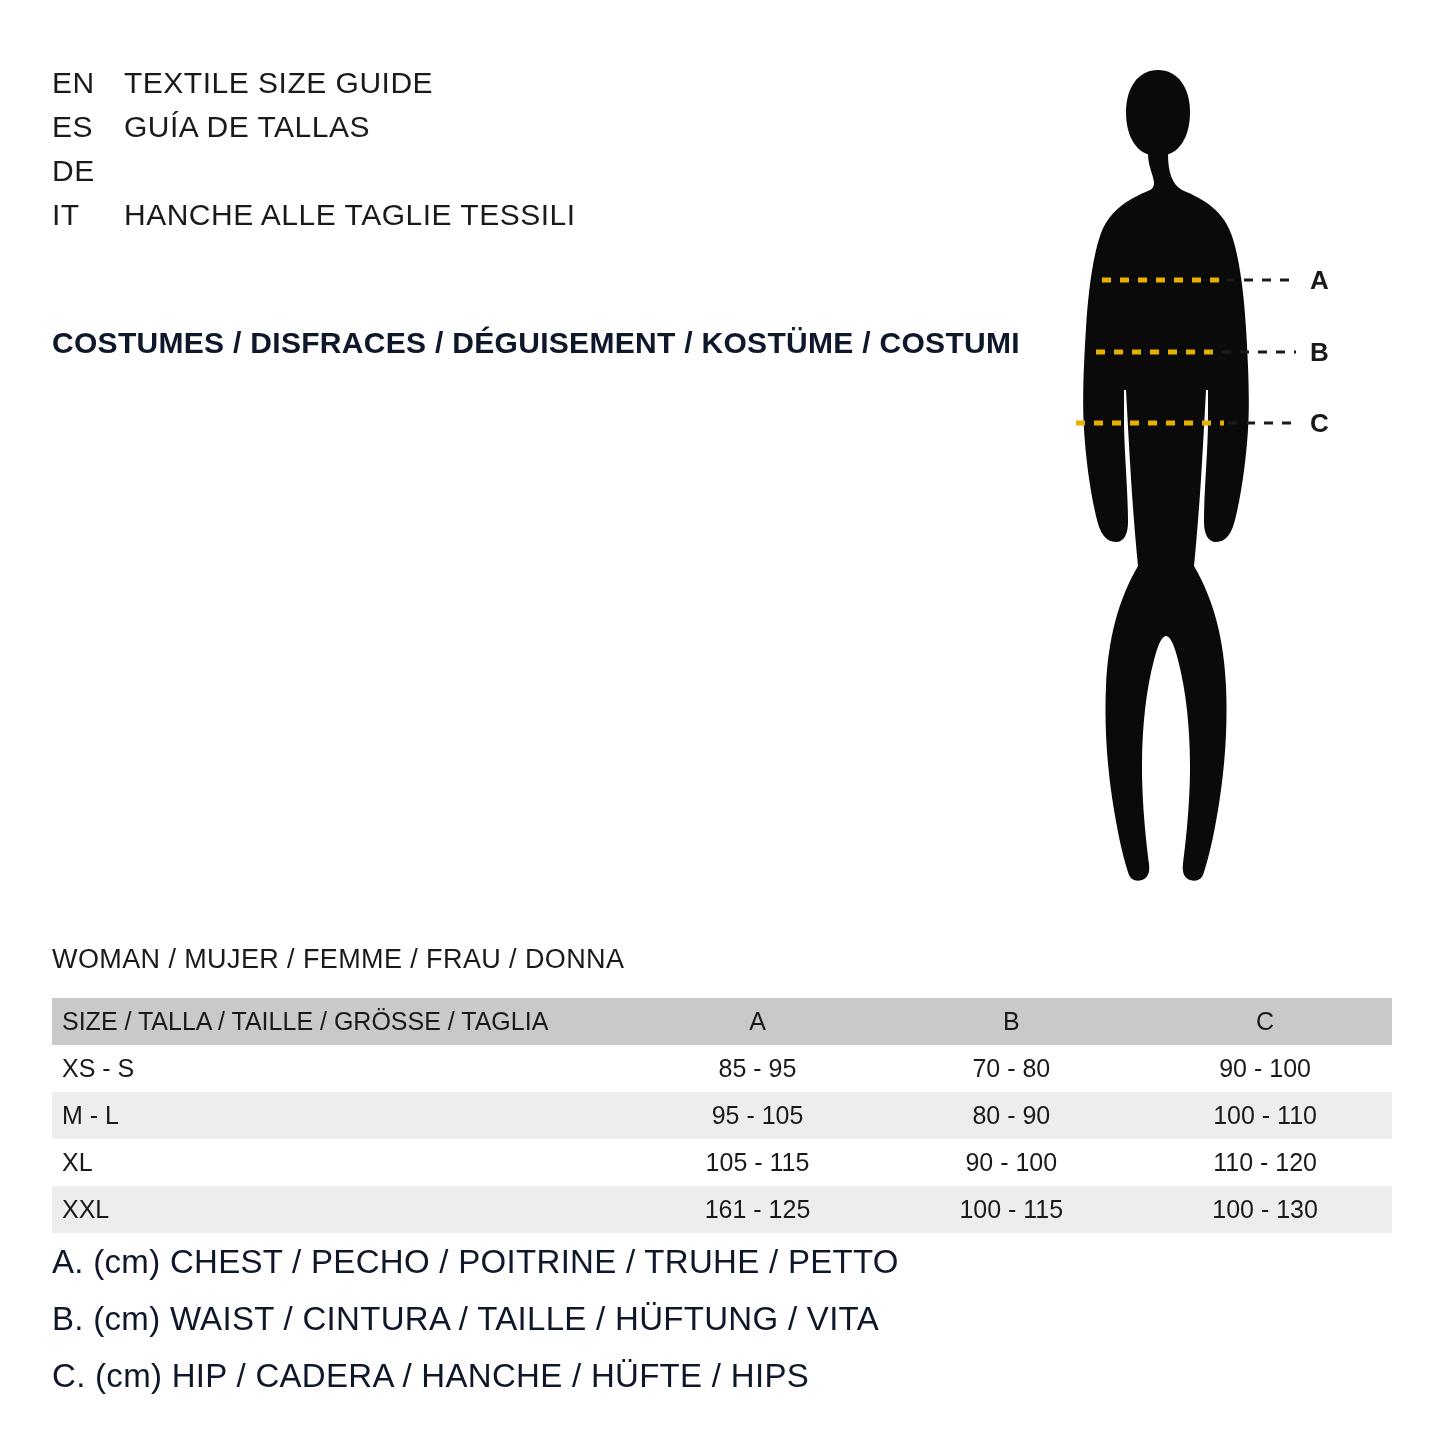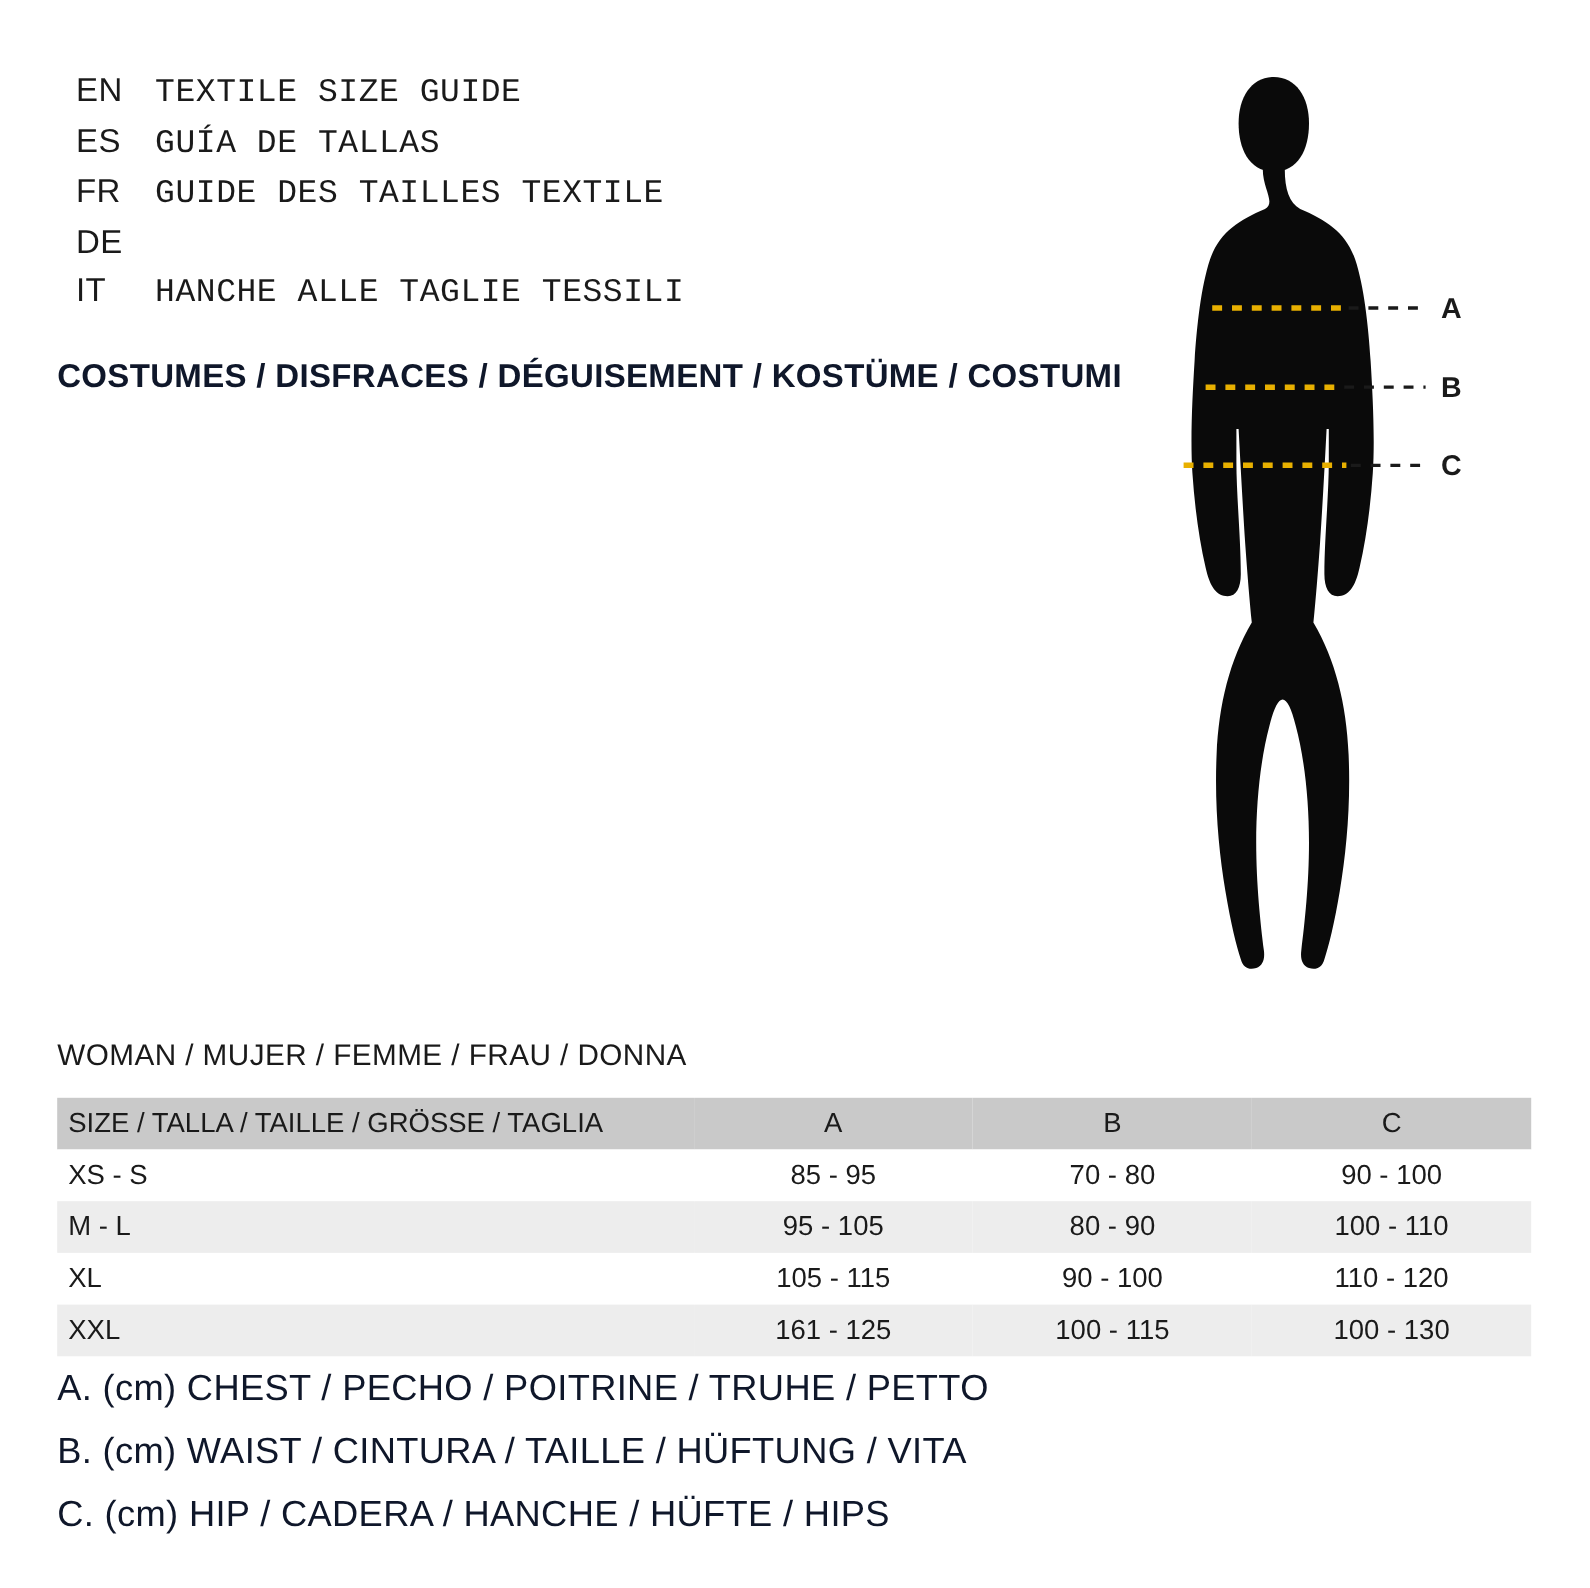--- a/index.html
+++ b/index.html
@@ -15,38 +15,36 @@
     color: #1a1a1a;
     overflow: hidden;
   }
 
   
   .lang-block {
     position: absolute;
     left: 52px;
     top: 66px;
     width: 960px;
-    margin-left: 17px;
   }
   .lang-row {
     display: flex;
     align-items: baseline;
     margin-bottom: 10px;
   }
   .lang-code {
     width: 72px;
     font-size: 30px;
     letter-spacing: 0.5px;
     color: #1a1a1a;
   }
   .lang-text {
     font-size: 30px;
     letter-spacing: 0.5px;
     color: #1a1a1a;
-    font-family: Liberation Mono, monospace;
   }
   .costumes-line {
     position: absolute;
     left: 52px;
     top: 326px;
     font-size: 30px;
     font-weight: bold;
     letter-spacing: 0.3px;
     color: #0f172a;
     white-space: nowrap;
@@ -133,24 +131,20 @@
 <body>
 
 <div class="lang-block">
   <div class="lang-row">
     <div class="lang-code">EN</div>
     <div class="lang-text">TEXTILE SIZE GUIDE</div>
   </div>
   <div class="lang-row">
     <div class="lang-code">ES</div>
     <div class="lang-text">GUÍA DE TALLAS</div>
-  </div>
-  <div class="lang-row">
-    <div class="lang-code">FR</div>
-    <div class="lang-text">GUIDE DES TAILLES TEXTILE</div>
   </div>
   <div class="lang-row">
     <div class="lang-code">DE</div>
   </div>
   <div class="lang-row">
     <div class="lang-code">IT</div>
     <div class="lang-text">HANCHE ALLE TAGLIE TESSILI</div>
   </div>
 </div>
 

